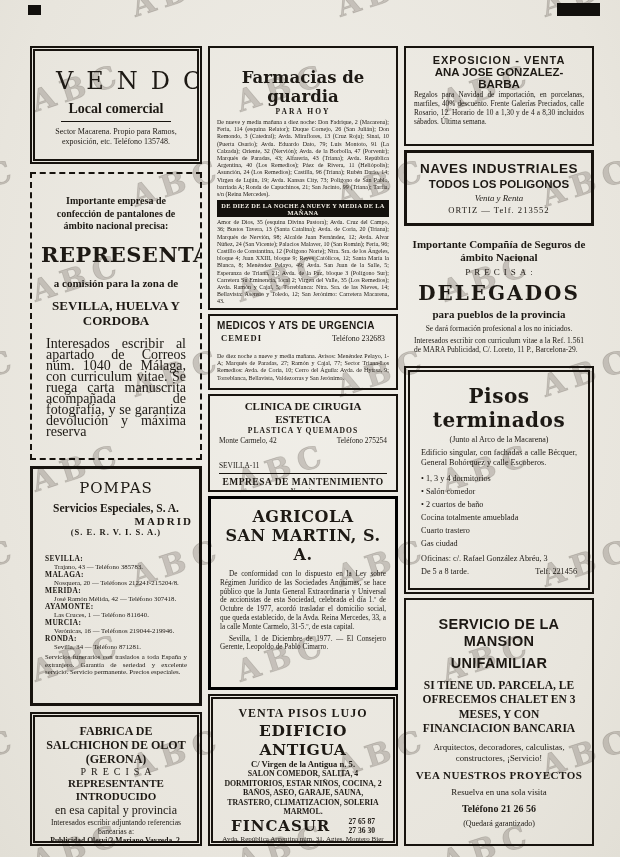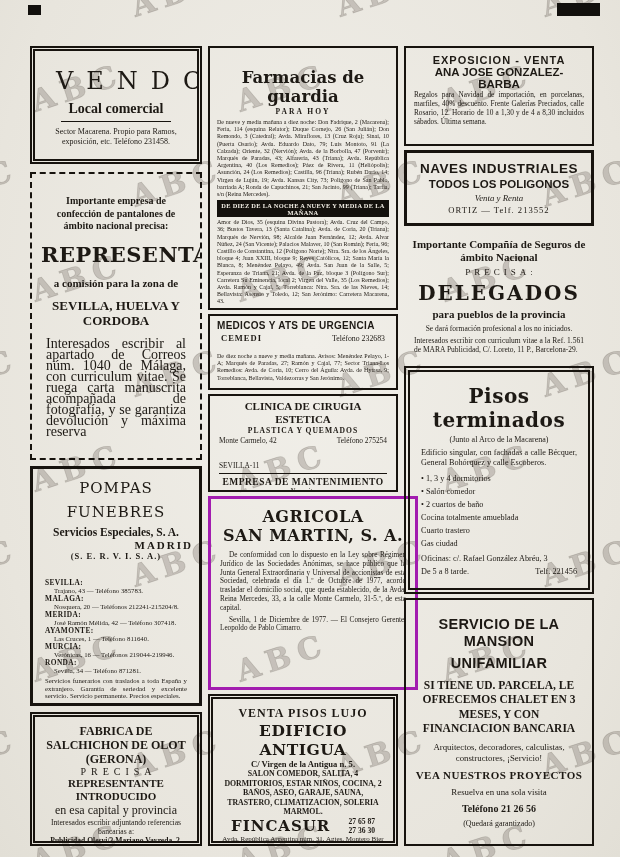--- a/index.html
+++ b/index.html
@@ -77,21 +77,21 @@
   .box-clinica{left:208px;top:394px;width:190px;height:98px;border:2px solid #17130e;padding:4px 7px}
   .cli-title{font-size:11px;font-weight:bold;text-align:center;line-height:13px}
   .cli-sub{font-size:7.6px;font-weight:bold;text-align:center;letter-spacing:1px}
   .cli-row{display:flex;justify-content:space-between;font-size:7.4px;margin:1px 2px 16px}
   .cli-city{font-size:7.4px;margin-left:2px}
   .cli-divider{border-top:1px solid #17130e;margin:3px 2px}
   .emp-title{font-size:9.5px;font-weight:bold;text-align:center;letter-spacing:0.5px}
   .emp-need{font-size:7.6px;text-align:center;font-style:italic}
   .emp-role{font-size:10px;font-weight:bold;text-align:center;letter-spacing:1.5px}
 
-  .box-agricola{left:208px;top:496px;width:210px;height:194px;border:3px solid #a21caf;padding:8px 9px}
+  .box-agricola{left:208px;top:496px;width:190px;height:194px;border:3px solid #000000;padding:8px 9px}
   .agri-title{font-size:16px;font-weight:bold;text-align:center;line-height:19px;letter-spacing:0.5px}
   .agri-body{font-size:7.2px;line-height:8.8px;text-align:justify;margin-top:6px;text-indent:9px}
   .agri-sign{font-size:7.2px;line-height:8.8px;text-align:justify;margin-top:3px;text-indent:9px}
 
   .box-edificio{left:208px;top:694px;width:190px;height:152px;border:5px double #17130e;padding:7px 8px;display:flex;flex-direction:column;justify-content:space-evenly}
   .edi-header{font-size:12px;font-weight:bold;text-align:center;letter-spacing:1px}
   .edi-title{font-size:15.5px;font-weight:bold;text-align:center;letter-spacing:0.5px}
   .edi-address{font-size:8.6px;font-weight:bold;text-align:center}
   .edi-features{font-size:7.8px;font-weight:bold;line-height:9.6px;text-align:center;padding:0 2px}
   .edi-agency-row{display:flex;justify-content:space-between;align-items:center;padding:0 10px}
@@ -176,34 +176,33 @@
     <span class="wm" style="left: 235px; top: 830px;">ABC</span>
     <span class="wm" style="left: 440px; top: 830px;">ABC</span>
   </div>
 
 <div class="artifact" style="left:28px;top:5px;width:13px;height:10px"></div>
 <div class="artifact" style="left:557px;top:3px;width:43px;height:13px"></div>
 
 <section class="ad box-vendo">
   <h2 class="vendo-title serif-head">VENDO</h2>
   <div class="vendo-sub">Local comercial</div>
-  <p class="vendo-body">Sector Macarena. Propio para Ramos, exposición, etc. Teléfono 231458.</p>
+  <p class="vendo-body">Sector Macarena. Propio para Ramos, exposición, etc. Teléfono 135748.</p>
 </section>
 
 <section class="ad box-repr">
   <p class="repr-intro">Importante empresa de confección de pantalones de ámbito nacional precisa:</p>
   <h2 class="repr-title serif-head">REPRESENTANTE</h2>
   <div class="repr-line1">a comisión para la zona de</div>
   <div class="repr-line2">SEVILLA, HUELVA Y CORDOBA</div>
   <p class="repr-body">Interesados escribir al apartado de Correos núm. 1040 de Málaga, con curriculum vitae. Se ruega carta manuscrita acompañada de fotografía, y se garantiza devolución y máxima reserva</p>
 </section>
 
 <section class="ad box-pompas">
   <h2 class="pompas-title serif-head">POMPAS</h2>
-  <h2 class="pompas-title serif-head">FUNEBRES</h2>
   <div class="pompas-sub">Servicios Especiales, S. A.</div>
   <div class="pompas-city-line">MADRID</div>
   <div class="pompas-acronym">(S. E. R. V. I. S. A.)</div>
   <div class="pompas-list">
       <div class="pompas-entry">
         <span class="pompas-city">SEVILLA:</span>
         <span class="pompas-detail">Trajano, 43 — Teléfono 385783.</span>
       </div>
       <div class="pompas-entry">
         <span class="pompas-city">MALAGA:</span>

